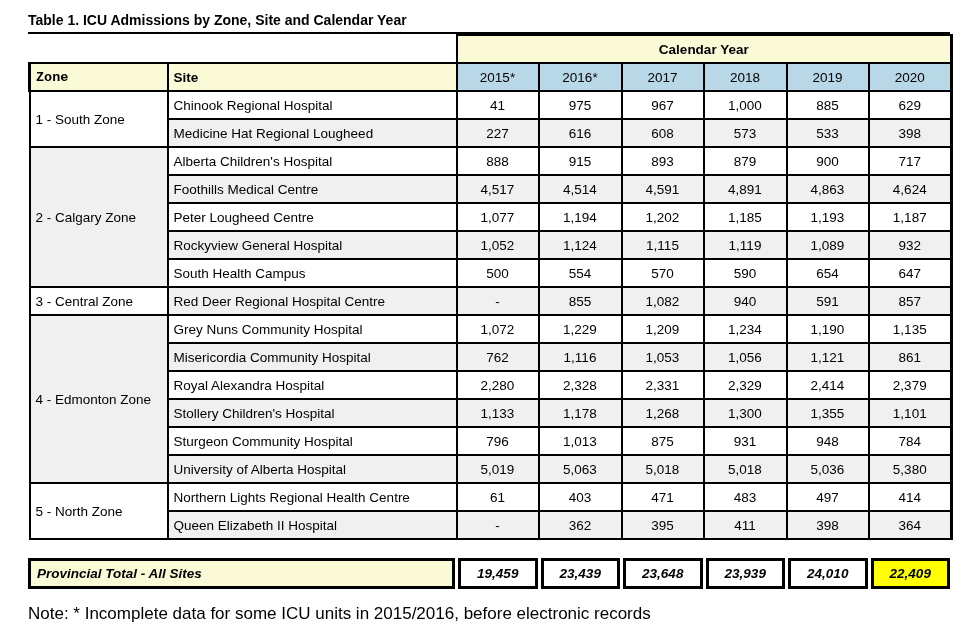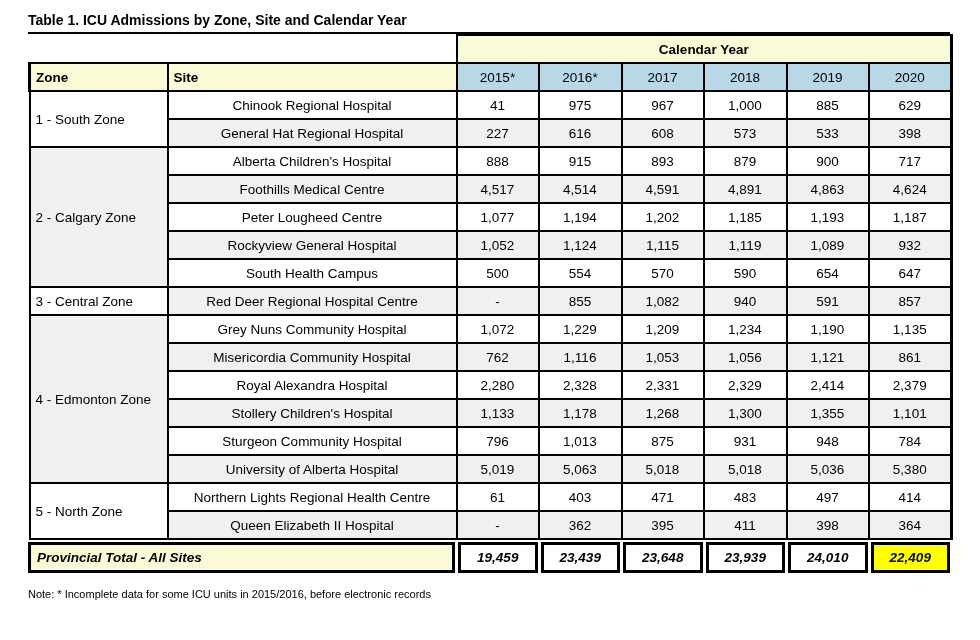--- a/index.html
+++ b/index.html
@@ -26,46 +26,46 @@
     background:#fff;
   }
   tr.top-row { height:27px; }
   td.spacer { border:none !important; background:#fff !important; }
   td.cy-header {
     background:#FBFAD7 !important; font-weight:bold; text-align:center;
   }
   td.col-header {
     background:#FBFAD7 !important; font-weight:bold; text-align:left;
   }
-  td.col-header.first { border-left-width:3px; }
+  td.col-header.first { border-left-width:3px;font-family:Liberation Mono, monospace; }
   td.year-header {
     background:#B8D8E8 !important; font-weight:normal; text-align:center;
   }
   td.zone-cell { border-left-width:3px; text-align:left; }
   td.zone-cell.zshade { background:#F0F0F0 !important; }
-  td.site-cell { text-align:center; }
+  td.site-cell { text-align:left; }
   td.num-cell { text-align:center; }
   td.shade { background:#F0F0F0 !important; }
   table.grid td:last-child { border-right-width:3px;text-align:center; }
   td.bottom-edge { border-bottom-width:3px; }
 
   .total-row {
-    display:flex; gap:3px; width:922px; margin-top:2px; box-sizing:border-box;border-radius:15px;
+    display:flex; gap:3px; width:922px; margin-top:18px; box-sizing:border-box;border-radius:15px;
   }
   .total-box {
     border:3px solid #000; box-sizing:border-box; height:31px;
     display:flex; align-items:center;
     font-size:13.5px; font-weight:bold; font-style:italic;
     background:#fff;
   }
   .total-label { width:427px; background:#FBFAD7; padding-left:6px; }
   .total-value { flex:1; justify-content:center; }
   .total-value.highlight { background:#FFFF00; }
 
-  .note { margin-top:15px; font-size:11px; }
+  .note { margin-top:15px; font-size:17px; }
 </style>
 </head>
 <body>
 
 <div class="page">
 
   <div class="title">Table 1. ICU Admissions by Zone, Site and Calendar Year</div>
 
   <table class="grid">
     <colgroup>
@@ -99,21 +99,21 @@
           <td rowspan="2" class="zone-cell">1 - South Zone</td>
           <td class="site-cell">Chinook Regional Hospital</td>
           <td class="num-cell">41</td>
           <td class="num-cell">975</td>
           <td class="num-cell">967</td>
           <td class="num-cell">1,000</td>
           <td class="num-cell">885</td>
           <td class="num-cell">629</td>
         </tr>
         <tr>
-          <td class="site-cell shade">General Hat Regional Hospital</td>
+          <td class="site-cell shade">Medicine Hat Regional Lougheed</td>
           <td class="num-cell shade">227</td>
           <td class="num-cell shade">616</td>
           <td class="num-cell shade">608</td>
           <td class="num-cell shade">573</td>
           <td class="num-cell shade">533</td>
           <td class="num-cell shade">398</td>
         </tr>
         <tr>
           <td rowspan="5" class="zone-cell zshade">2 - Calgary Zone</td>
           <td class="site-cell">Alberta Children's Hospital</td>

